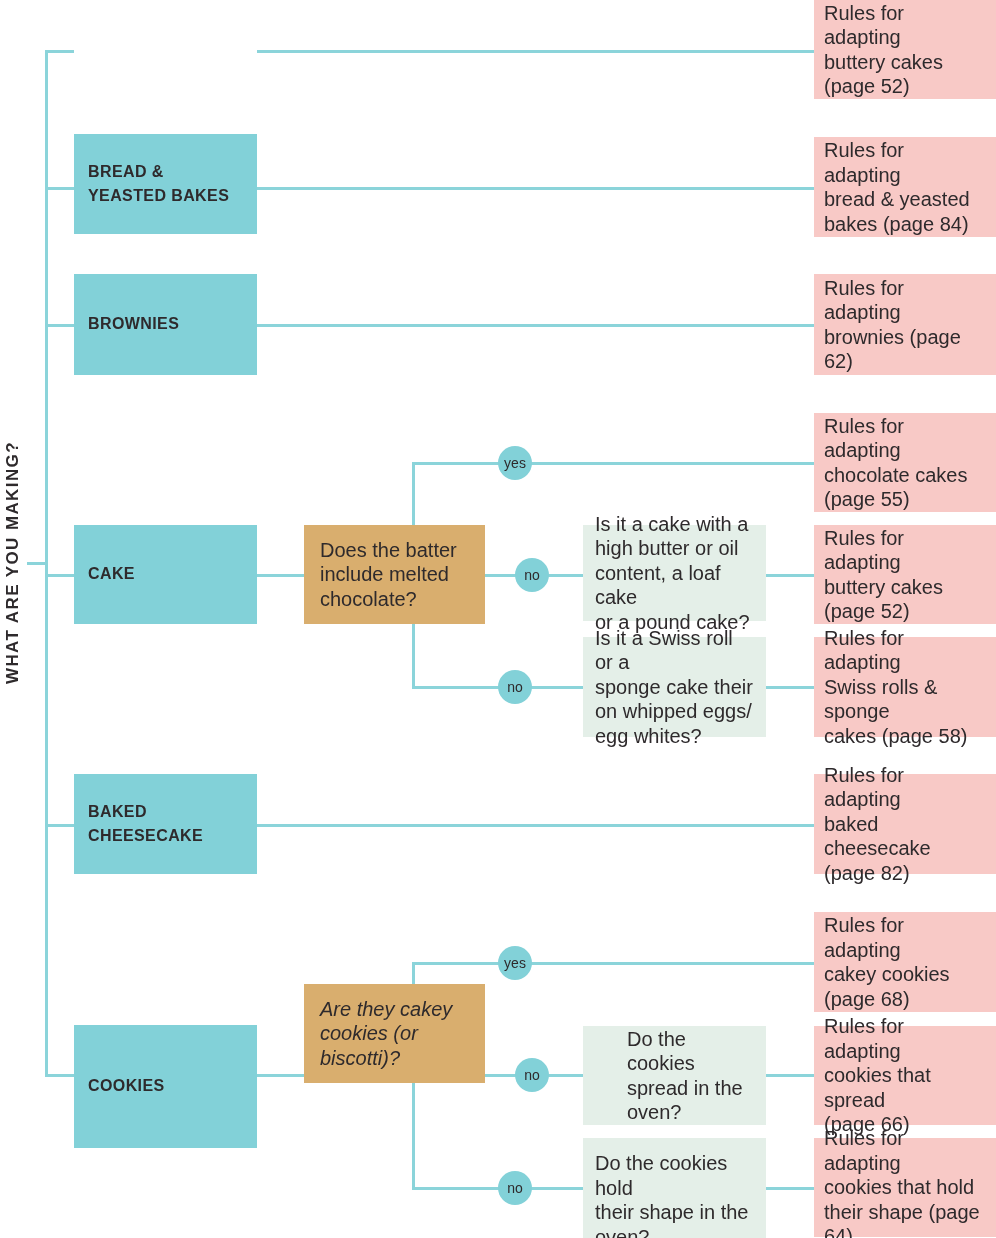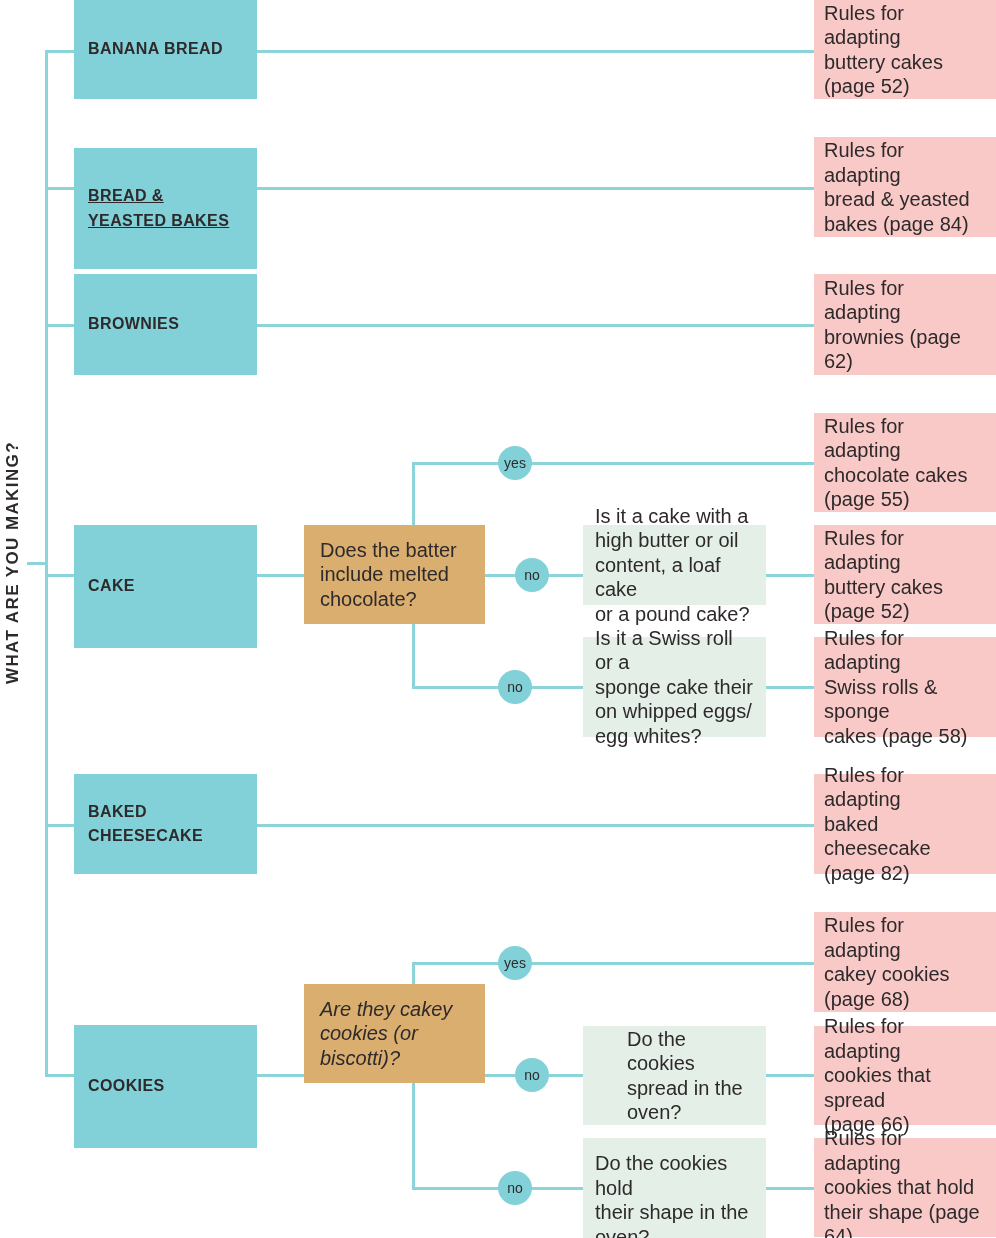--- a/index.html
+++ b/index.html
@@ -111,37 +111,36 @@
 
   <div class="hline" style="left:45px; top:1074px; width:29px;"></div>
   <div class="hline" style="left:257px; top:1074px; width:47px;"></div>
   <div class="hline" style="left:485px; top:1074px; width:98px;"></div>
   <div class="hline" style="left:766px; top:1074px; width:48px;"></div>
   <div class="vline" style="left:412px; top:962px; height:228px;"></div>
   <div class="hline" style="left:412px; top:962px; width:402px;"></div>
   <div class="hline" style="left:412px; top:1187px; width:171px;"></div>
   <div class="hline" style="left:766px; top:1187px; width:48px;"></div>
 
-  <div class="box cat" style="top:0; height:99px;">BANANA BREAD</div>
-  <div class="box cat" style="top:148px; height:121px;text-decoration:underline;">BREAD &amp;
+  <div class="box cat" style="top:134px; height:100px;">BREAD &amp;
 YEASTED BAKES</div>
   <div class="box cat" style="top:274px; height:101px;">BROWNIES</div>
-  <div class="box cat" style="top:525px; height:123px;">CAKE</div>
+  <div class="box cat" style="top:525px; height:99px;">CAKE</div>
   <div class="box cat" style="top:774px; height:100px;">BAKED
 CHEESECAKE</div>
   <div class="box cat" style="top:1025px; height:123px;">COOKIES</div>
 
   <div class="box decision" style="top:525px; height:99px;">Does the batter
 include melted
 chocolate?</div>
   <div class="box decision" style="top:984px; height:99px;font-style:italic;">Are they cakey
 cookies (or
 biscotti)?</div>
 
-  <div class="box question" style="top:525px; height:80px;">Is it a cake with a
+  <div class="box question" style="top:525px; height:96px;">Is it a cake with a
 high butter or oil
 content, a loaf cake
 or a pound cake?</div>
   <div class="box question" style="top:637px; height:100px;">Is it a Swiss roll or a
 sponge cake their
 on whipped eggs/
 egg whites?</div>
   <div class="box question" style="top:1026px; height:99px;padding-left:44px;">Do the cookies
 spread in the oven?</div>
   <div class="box question" style="top:1138px; height:124px;">Do the cookies hold

